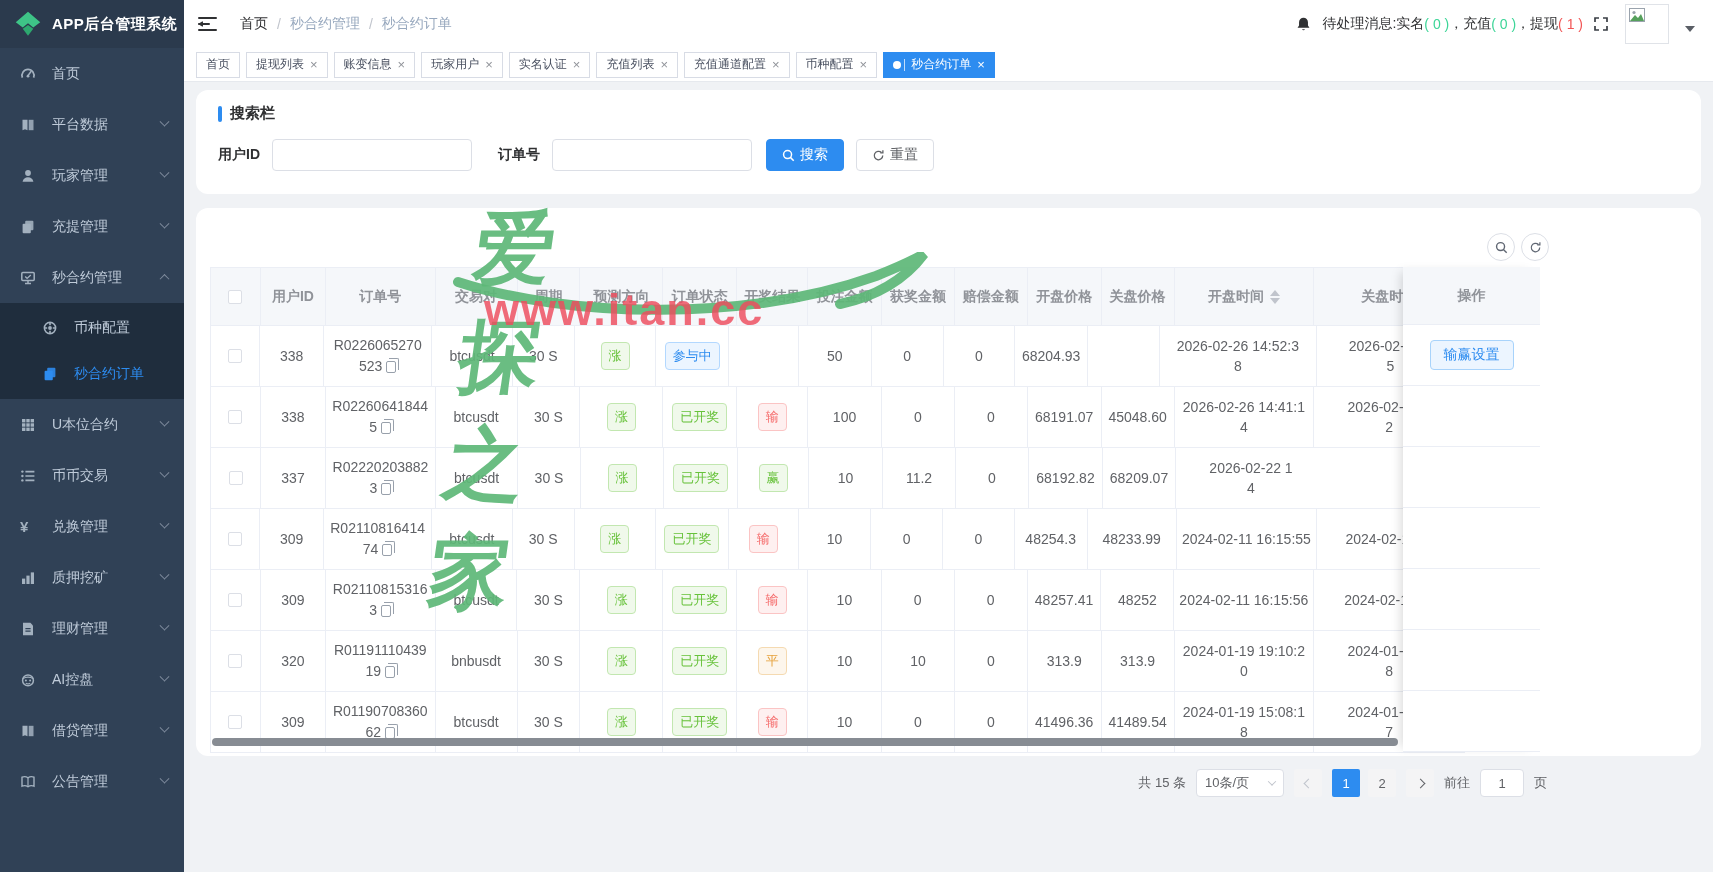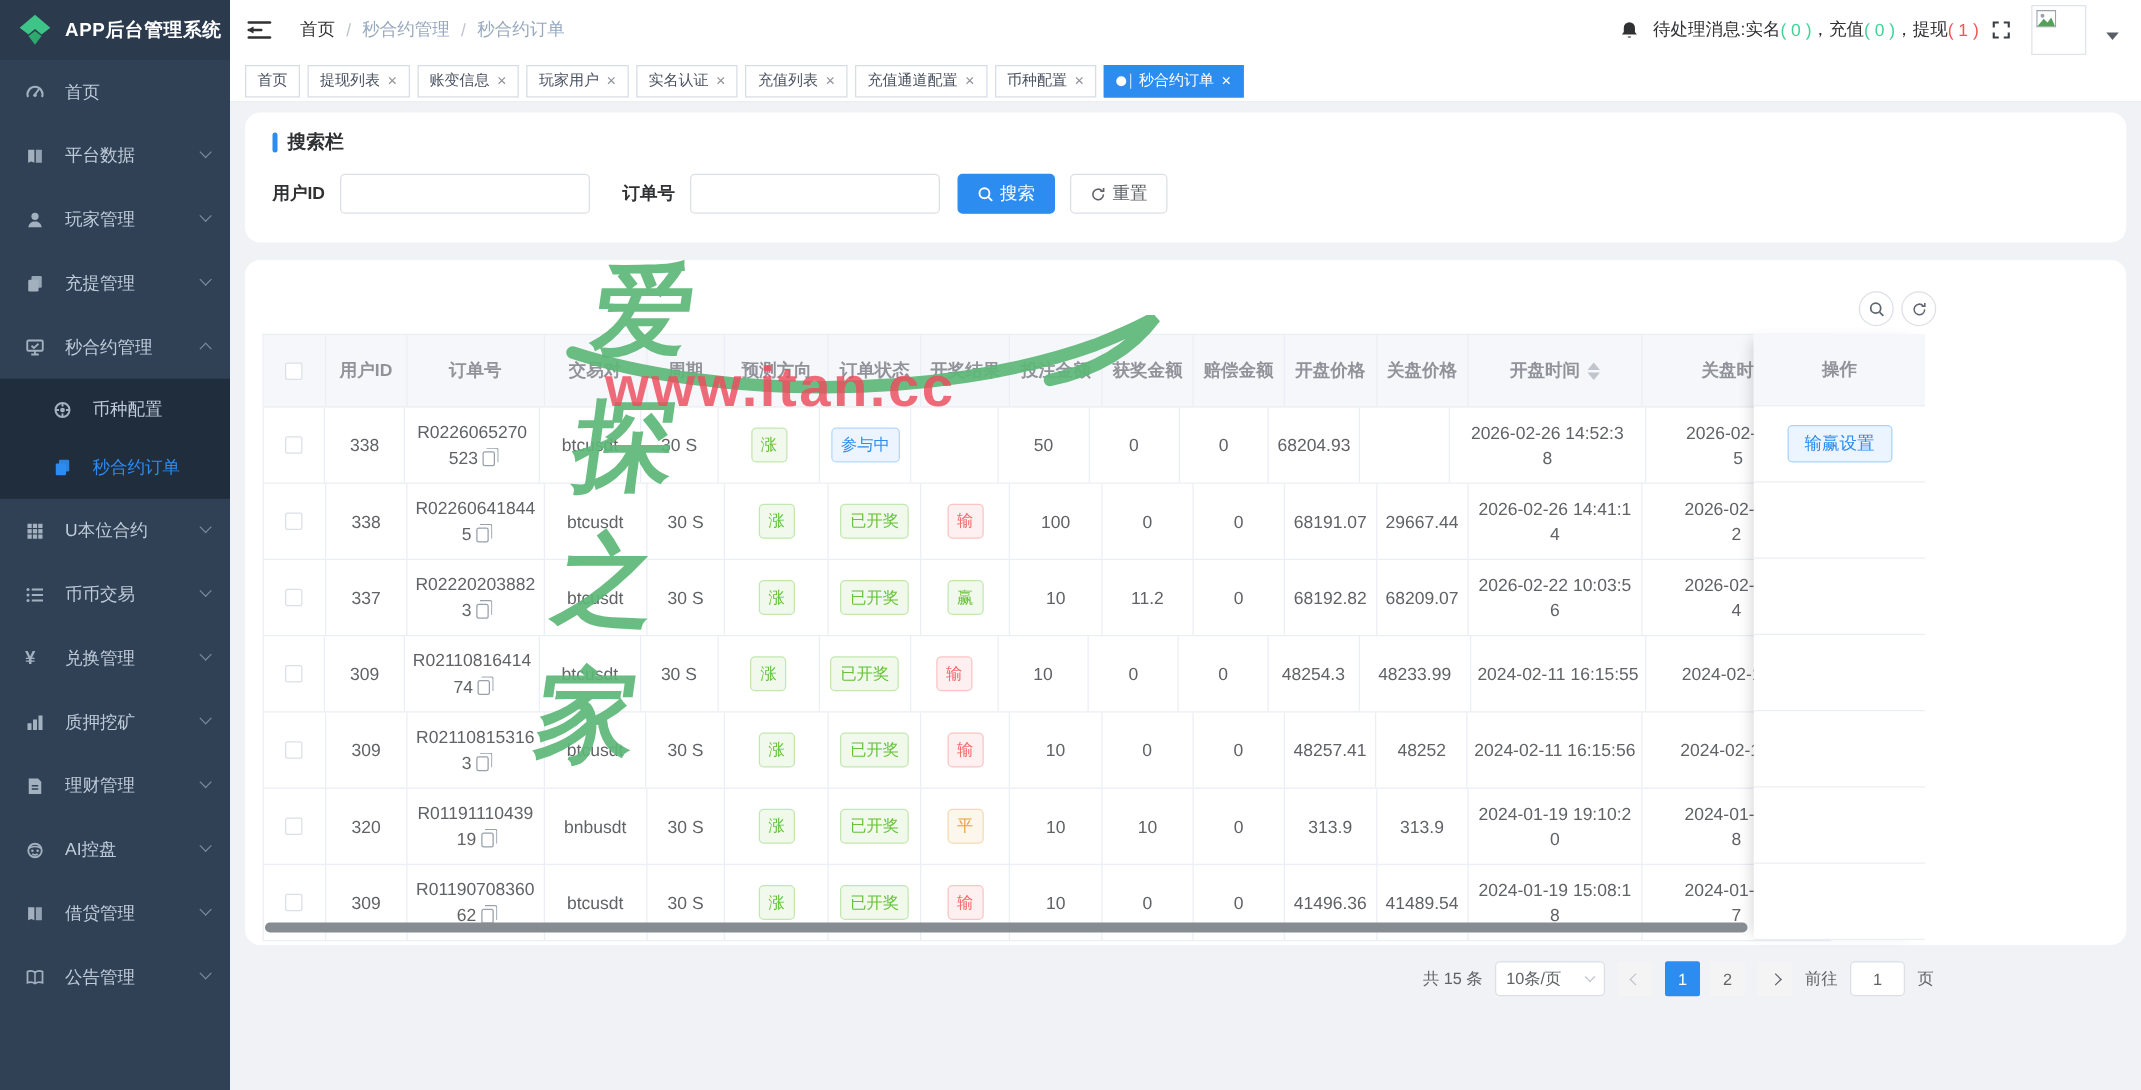--- a/index.html
+++ b/index.html
@@ -528,21 +528,21 @@
           <div class="td" style="width: 74px;">
             <span class="tag tag-green">已开奖</span>
           </div>
           <div class="td" style="width: 71px;">
             <span class="tag tag-red">输</span>
           </div>
           <div class="td" style="width: 74px;">100</div>
           <div class="td" style="width: 73px;">0</div>
           <div class="td" style="width: 73px;">0</div>
           <div class="td" style="width: 74px;">68191.07</div>
-          <div class="td" style="width: 73px;">29667.44</div>
+          <div class="td" style="width: 73px;">45048.60</div>
           <div class="td" style="width: 140px;">
             <div class="tline">2026-02-26 14:41:1</div>
             <div class="tline">4</div>
           </div>
           <div class="td" style="width: 150px;">
             <div class="tline">2026-02-26 1</div>
             <div class="tline">2</div>
           </div>
         </div>
         <div class="trow body">
@@ -562,24 +562,20 @@
             <span class="tag tag-green">已开奖</span>
           </div>
           <div class="td" style="width: 71px;">
             <span class="tag tag-green">赢</span>
           </div>
           <div class="td" style="width: 74px;">10</div>
           <div class="td" style="width: 73px;">11.2</div>
           <div class="td" style="width: 73px;">0</div>
           <div class="td" style="width: 74px;">68192.82</div>
           <div class="td" style="width: 73px; text-align: right;">68209.07</div>
-          <div class="td" style="width: 140px;">
-            <div class="tline">2026-02-22 10:03:5</div>
-            <div class="tline">6</div>
-          </div>
           <div class="td" style="width: 150px;">
             <div class="tline">2026-02-22 1</div>
             <div class="tline">4</div>
           </div>
         </div>
         <div class="trow body">
           <div class="td" style="width: 50px;">
             <span class="cb"></span>
           </div>
           <div class="td" style="width: 65px;">309</div>

